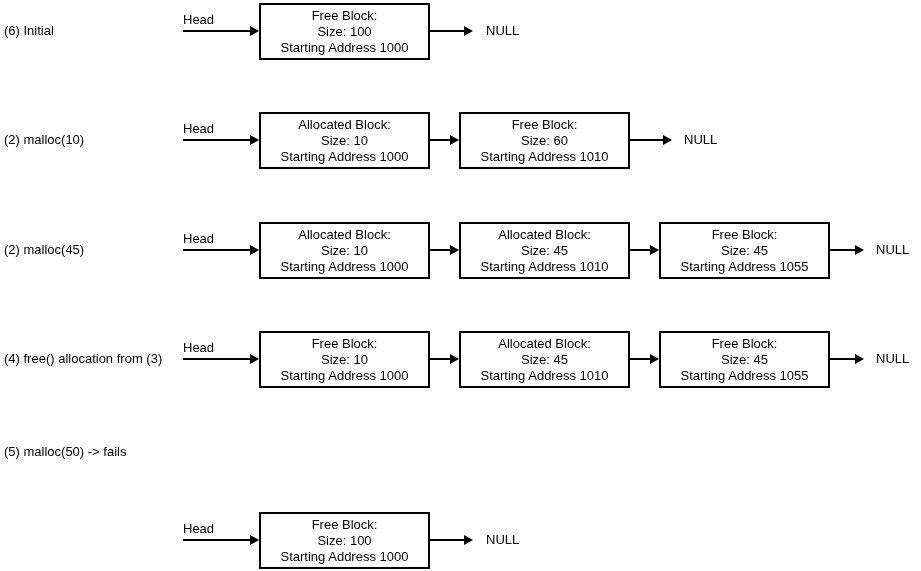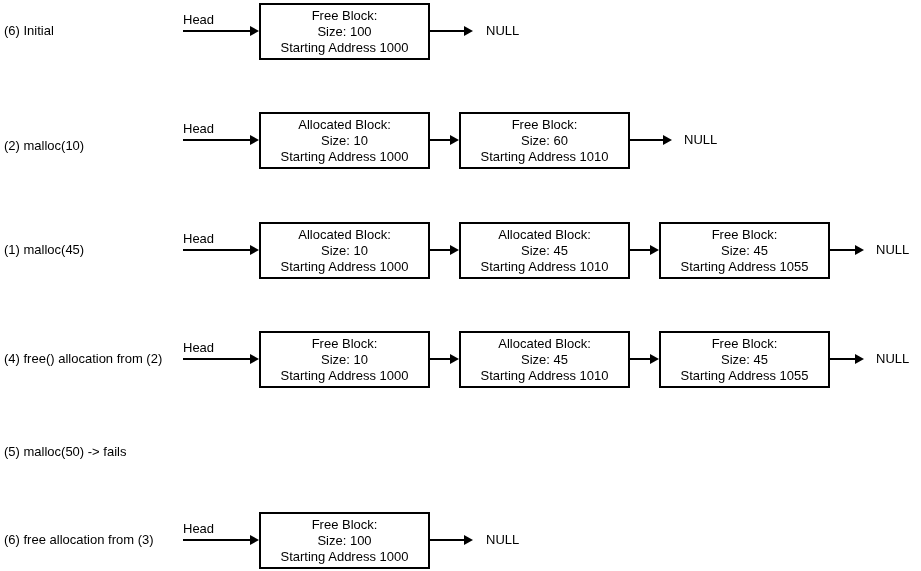--- a/index.html
+++ b/index.html
@@ -60,41 +60,41 @@
   <div class="ah" style="left:250px;top:26px"></div>
   <div class="block" style="left:259px;top:3px">
     <div>Free Block:</div>
     <div>Size: 100</div>
     <div>Starting Address 1000</div>
   </div>
   <div class="shaft" style="left:430px;top:30px;width:34px"></div>
   <div class="ah" style="left:464px;top:26px"></div>
   <div class="lbl" style="left:486px;top:23px">NULL</div>
 
-  <div class="lbl row-label" style="top:138px">(2) malloc(10)</div>
+  <div class="lbl row-label" style="top:132px">(2) malloc(10)</div>
   <div class="lbl" style="left:183px;top:121px">Head</div>
   <div class="shaft" style="left:183px;top:139px;width:67px"></div>
   <div class="ah" style="left:250px;top:135px"></div>
   <div class="block" style="left:259px;top:112px">
     <div>Allocated Block:</div>
     <div>Size: 10</div>
     <div>Starting Address 1000</div>
   </div>
   <div class="shaft" style="left:430px;top:139px;width:21px"></div>
   <div class="ah" style="left:450px;top:135px"></div>
   <div class="block" style="left:459px;top:112px">
     <div>Free Block:</div>
     <div>Size: 60</div>
     <div>Starting Address 1010</div>
   </div>
   <div class="shaft" style="left:630px;top:139px;width:33px"></div>
   <div class="ah" style="left:663px;top:135px"></div>
   <div class="lbl" style="left:684px;top:132px">NULL</div>
 
-  <div class="lbl row-label" style="top:242px">(1) malloc(45)</div>
+  <div class="lbl row-label" style="top:242px">(2) malloc(45)</div>
   <div class="lbl" style="left:183px;top:231px">Head</div>
   <div class="shaft" style="left:183px;top:249px;width:67px"></div>
   <div class="ah" style="left:250px;top:245px"></div>
   <div class="block" style="left:259px;top:222px">
     <div>Allocated Block:</div>
     <div>Size: 10</div>
     <div>Starting Address 1000</div>
   </div>
   <div class="shaft" style="left:430px;top:249px;width:21px"></div>
   <div class="ah" style="left:450px;top:245px"></div>
@@ -107,21 +107,21 @@
   <div class="ah" style="left:650px;top:245px"></div>
   <div class="block" style="left:659px;top:222px">
     <div>Free Block:</div>
     <div>Size: 45</div>
     <div>Starting Address 1055</div>
   </div>
   <div class="shaft" style="left:830px;top:249px;width:25px"></div>
   <div class="ah" style="left:855px;top:245px"></div>
   <div class="lbl" style="left:876px;top:242px">NULL</div>
 
-  <div class="lbl row-label" style="top:351px">(4) free() allocation from (2)</div>
+  <div class="lbl row-label" style="top:351px">(4) free() allocation from (3)</div>
   <div class="lbl" style="left:183px;top:340px">Head</div>
   <div class="shaft" style="left:183px;top:358px;width:67px"></div>
   <div class="ah" style="left:250px;top:354px"></div>
   <div class="block" style="left:259px;top:331px">
     <div>Free Block:</div>
     <div>Size: 10</div>
     <div>Starting Address 1000</div>
   </div>
   <div class="shaft" style="left:430px;top:358px;width:21px"></div>
   <div class="ah" style="left:450px;top:354px"></div>
@@ -136,21 +136,20 @@
     <div>Free Block:</div>
     <div>Size: 45</div>
     <div>Starting Address 1055</div>
   </div>
   <div class="shaft" style="left:830px;top:358px;width:25px"></div>
   <div class="ah" style="left:855px;top:354px"></div>
   <div class="lbl" style="left:876px;top:351px">NULL</div>
 
   <div class="lbl row-label" style="top:444px">(5) malloc(50) -&gt; fails</div>
 
-  <div class="lbl row-label" style="top:532px">(6) free allocation from (3)</div>
   <div class="lbl" style="left:183px;top:521px">Head</div>
   <div class="shaft" style="left:183px;top:539px;width:67px"></div>
   <div class="ah" style="left:250px;top:535px"></div>
   <div class="block" style="left:259px;top:512px">
     <div>Free Block:</div>
     <div>Size: 100</div>
     <div>Starting Address 1000</div>
   </div>
   <div class="shaft" style="left:430px;top:539px;width:34px"></div>
   <div class="ah" style="left:464px;top:535px"></div>

